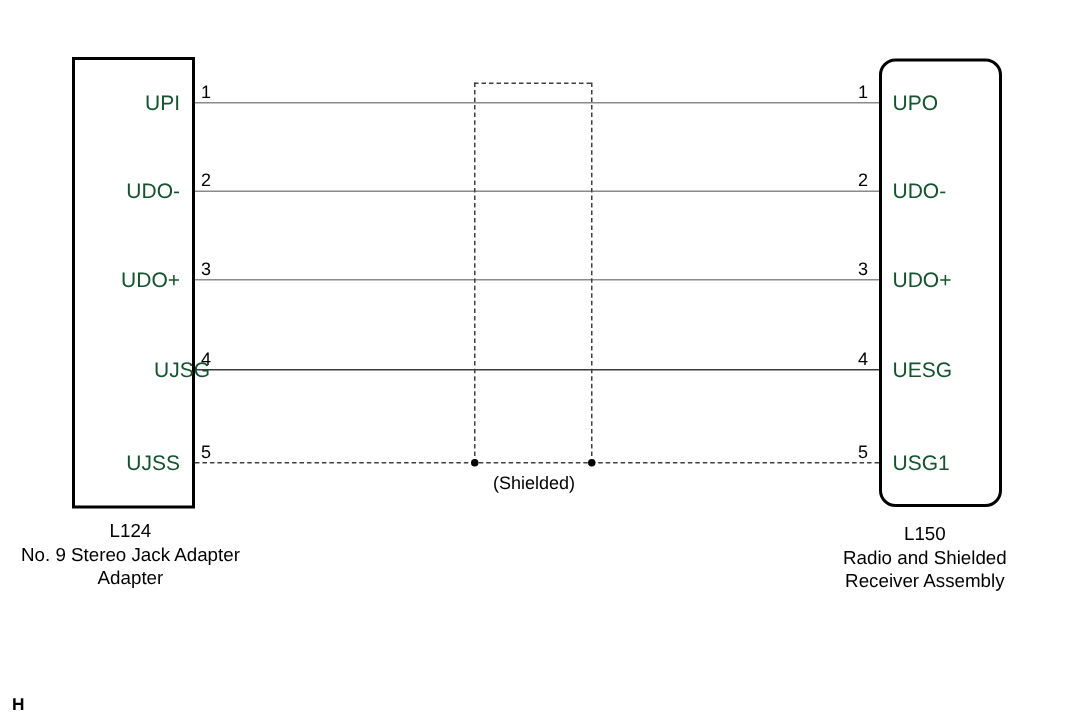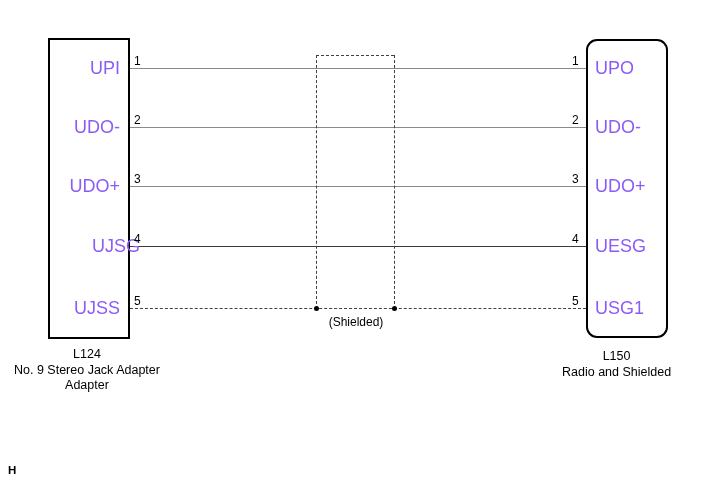--- a/index.html
+++ b/index.html
@@ -37,23 +37,23 @@
     left: 586px;
     top: 39px;
     width: 82px;
     height: 299px;
     border-radius: 11px;
   }
 
   
   .terminal-name {
     position: absolute;
-    font-size: 18px;
+    font-size: 14px;
     line-height: 13px;
-    color: #8b5cf6;
+    color: #14532d;
     white-space: nowrap;
   }
   .terminal-name.left {
     right: 0;
     text-align: right;
     width: 120px;
   }
   .terminal-name.right {
     left: 0;
     text-align: left;
@@ -177,17 +177,18 @@
 
   <div class="pin-number" style="left:572px; top:55px;">1</div>
   <div class="pin-number" style="left:572px; top:114px;">2</div>
   <div class="pin-number" style="left:572px; top:173px;">3</div>
   <div class="pin-number" style="left:572px; top:233px;">4</div>
   <div class="pin-number" style="left:572px; top:295px;">5</div>
 
   <div class="caption" id="caption-right" style="left:562px; top:349px;">
     <div>L150</div>
     <div>Radio and Shielded</div>
+    <div>Receiver Assembly</div>
   </div>
 
   <div id="page-marker" style="left:8px; top:464px;">H</div>
 
 </div>
 
 </body></html>

